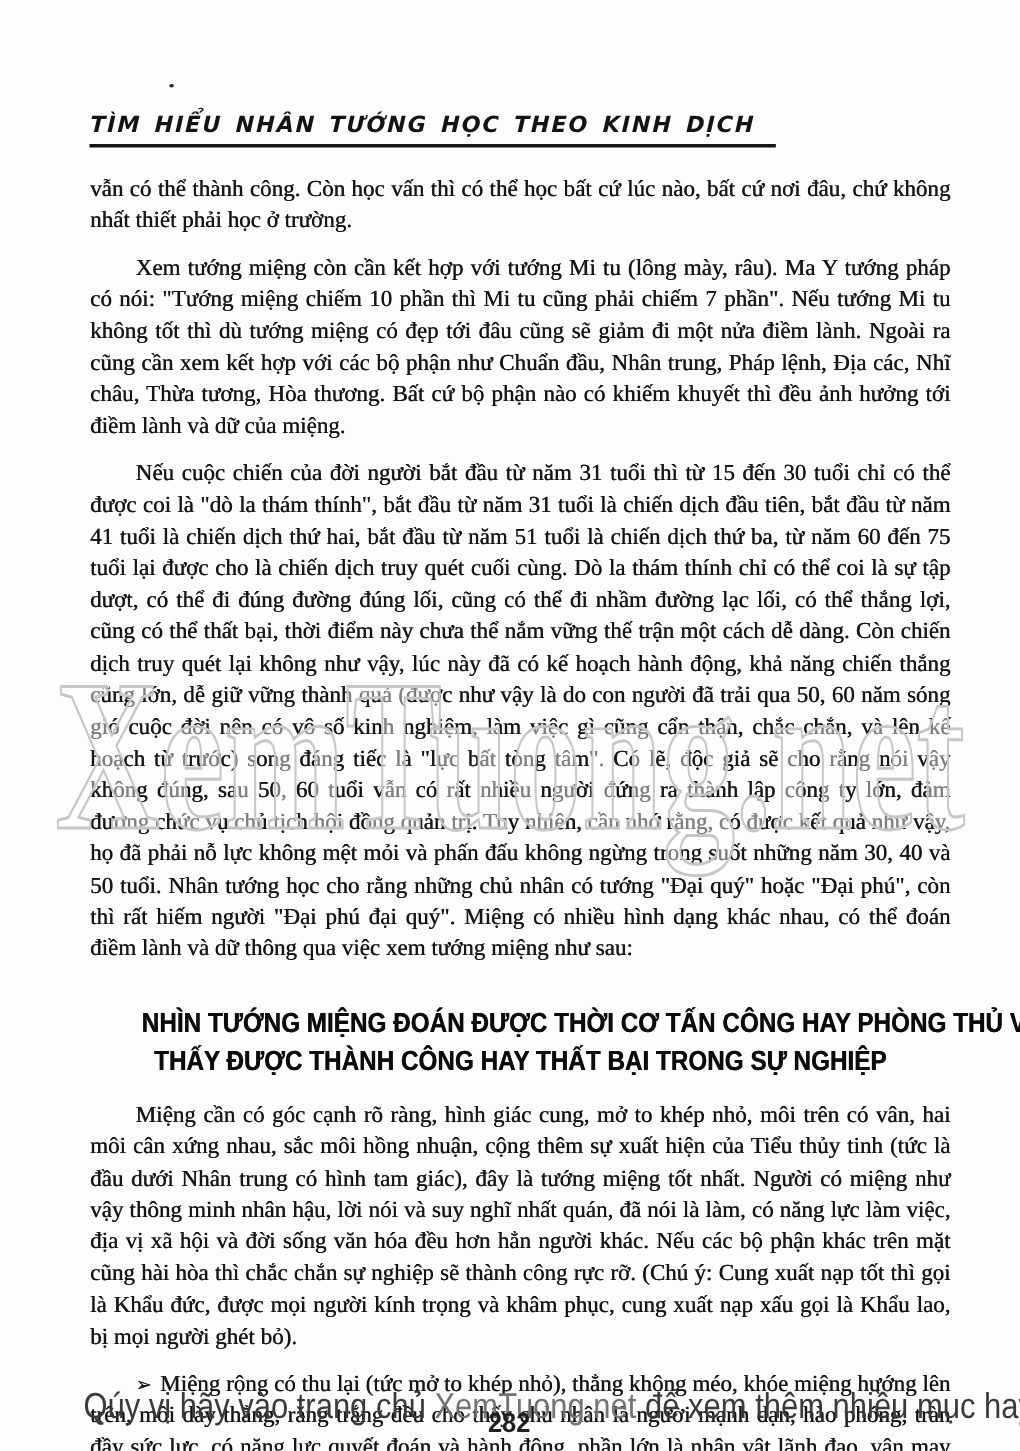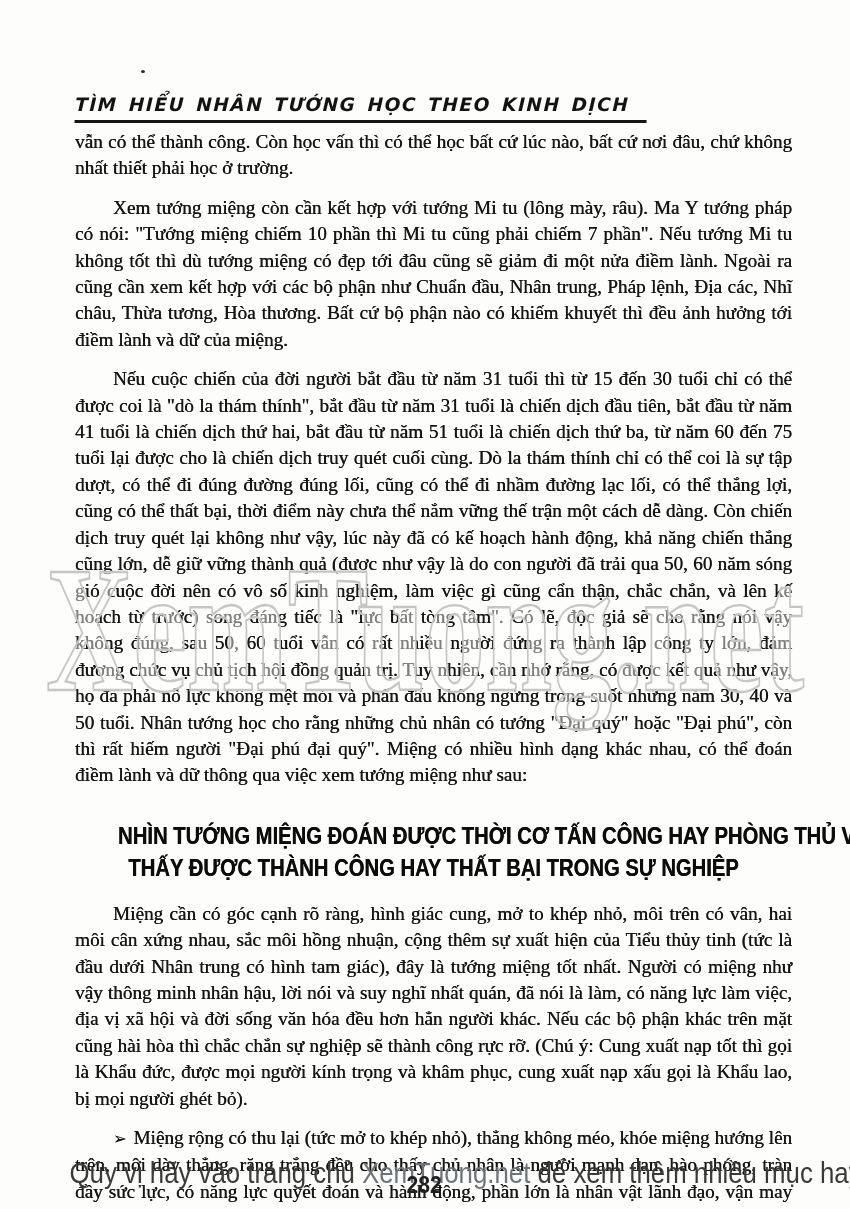--- a/index.html
+++ b/index.html
@@ -40,21 +40,21 @@
   .bodytext {
     font-size: 19.2px;
     line-height: 26.4px;
     color: #161616;
     text-align: justify;
     margin: 0 0 13px 0;
     text-indent: 38px;
     text-shadow: 0.35px 0 0 currentColor;
   }
   .no-indent { text-indent: 0; }
-  .first-para { margin-top: 6px; font-family: Liberation Serif, serif; }
+  .first-para { margin-top: 22px; font-family: Liberation Serif, serif; }
   .section-heading {
     margin: 31px 0 17px 0;
     text-align: center;
     font-family: "Liberation Sans", sans-serif;
     font-weight: bold;
     color: #0c0c0c;
   }
   .heading-line {
     display: block;
     white-space: nowrap;

